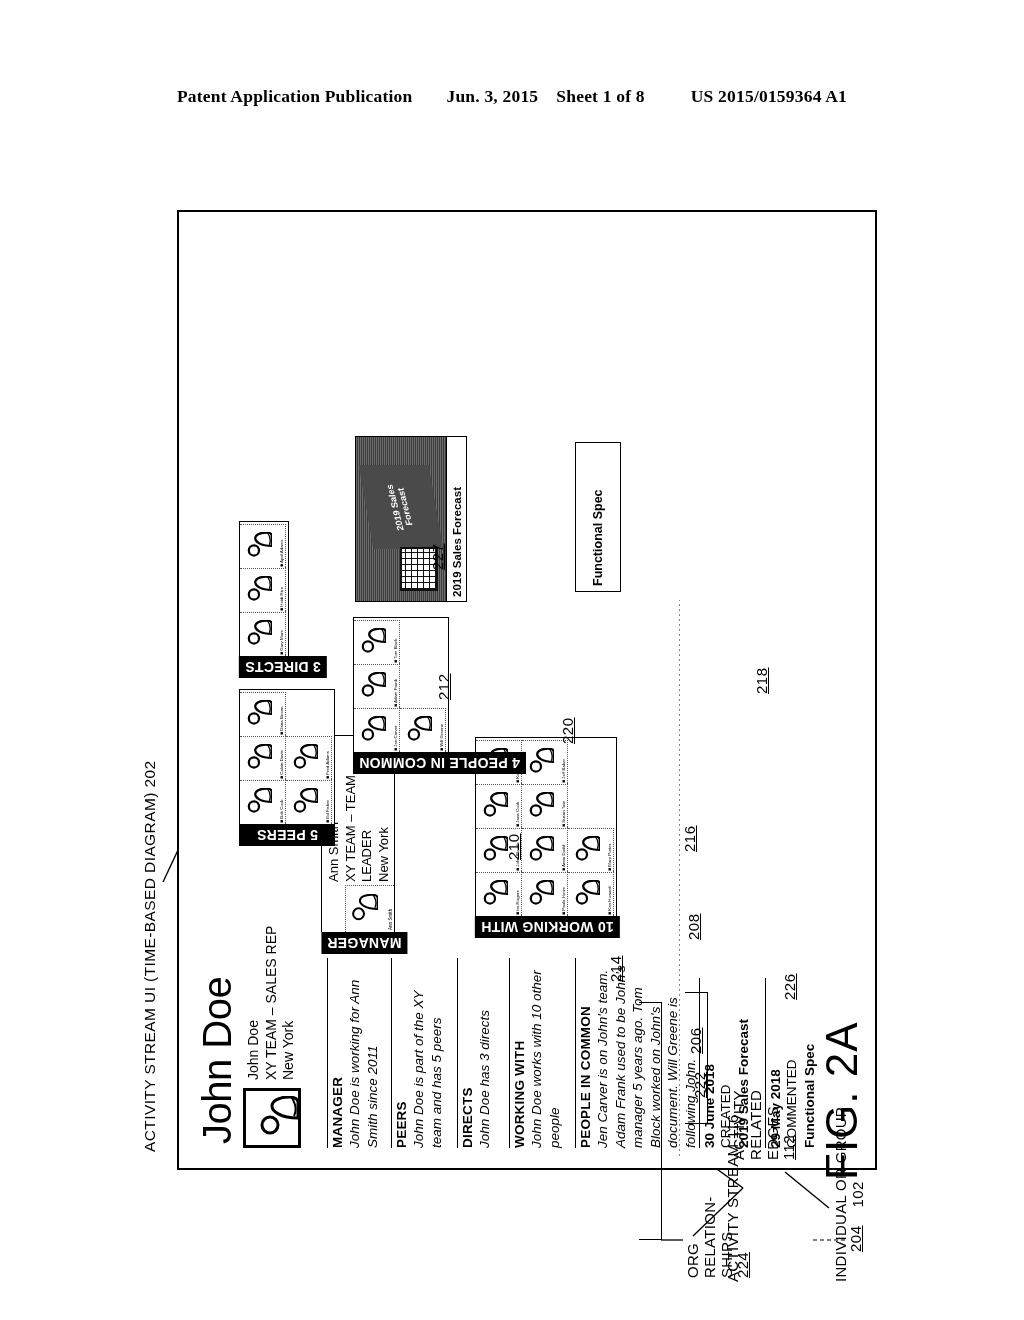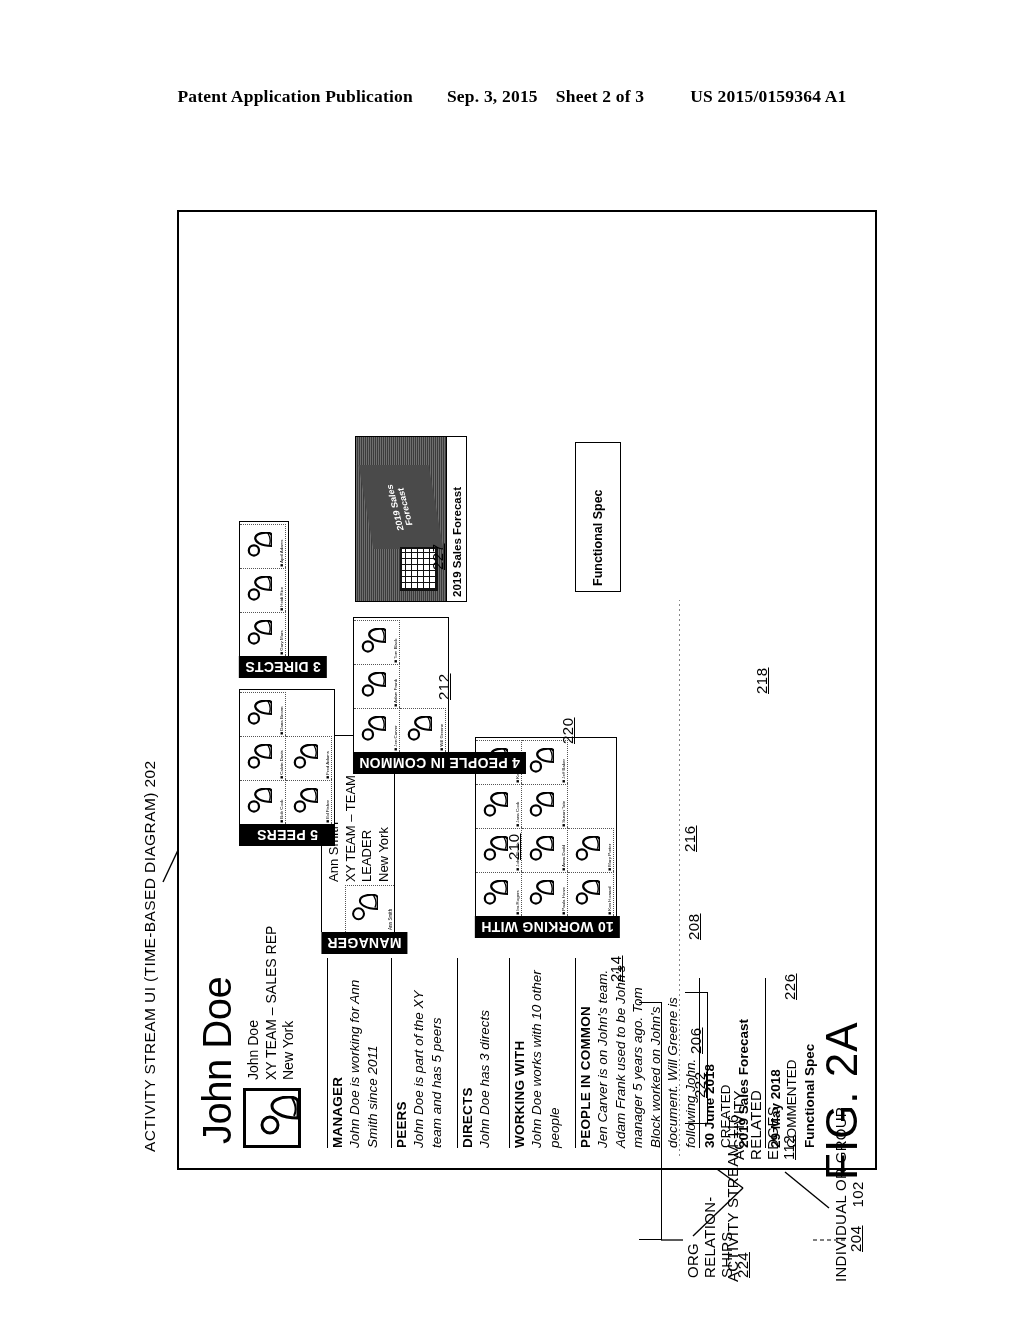--- a/index.html
+++ b/index.html
@@ -181,23 +181,23 @@
 
   
   .bracket{position:absolute;border:1.4px solid #000;}
 </style>
 </head>
 <body>
 
 <div id="pub-header">
   <span class="h-seg">Patent Application Publication</span>
   <span class="sp1"></span>
-  <span class="h-seg">Sep. 3, 2015</span>
+  <span class="h-seg">Jun. 3, 2015</span>
   <span class="sp2"></span>
-  <span class="h-seg">Sheet 2 of 3</span>
+  <span class="h-seg">Sheet 1 of 8</span>
   <span class="sp3"></span>
   <span class="h-seg">US 2015/0159364 A1</span>
 </div>
 
 <div id="rot-wrap">
 <div id="fig">
 
   <div id="ui-title">ACTIVITY STREAM UI (TIME-BASED DIAGRAM) 202</div>
 
   <svg class="leader-svg" width="1120" height="790">

